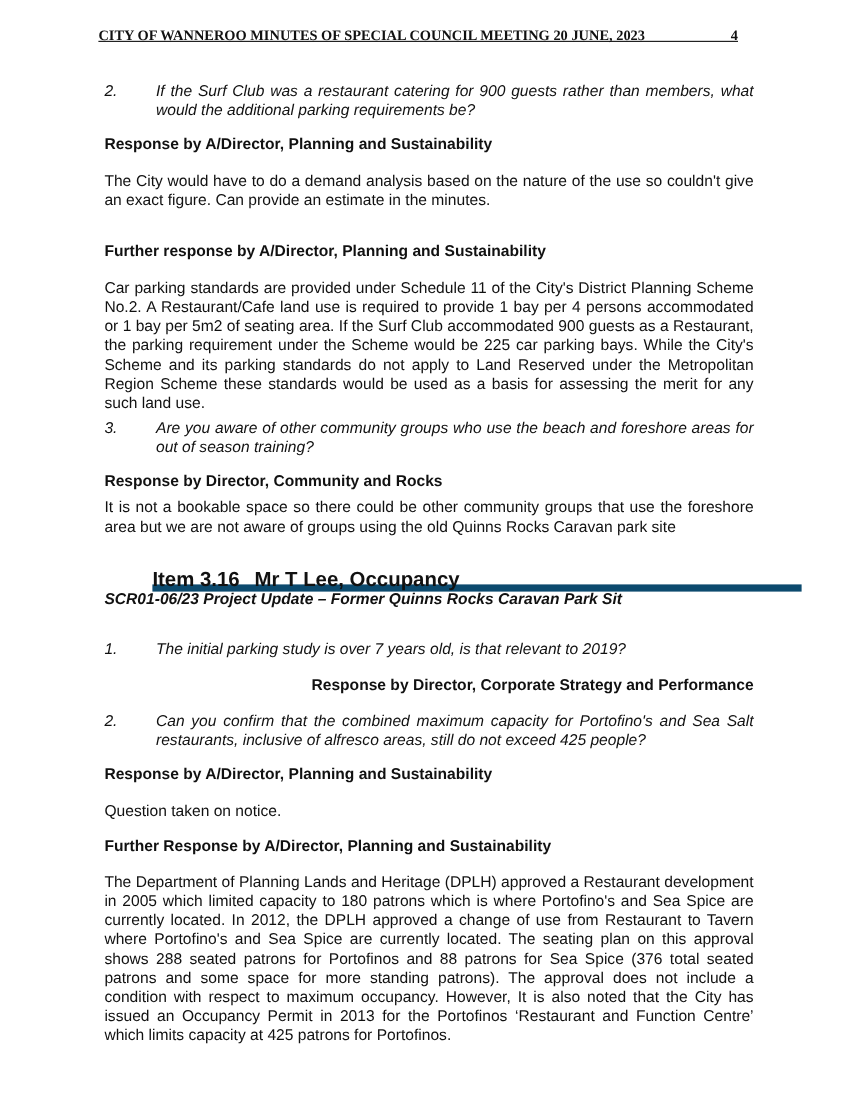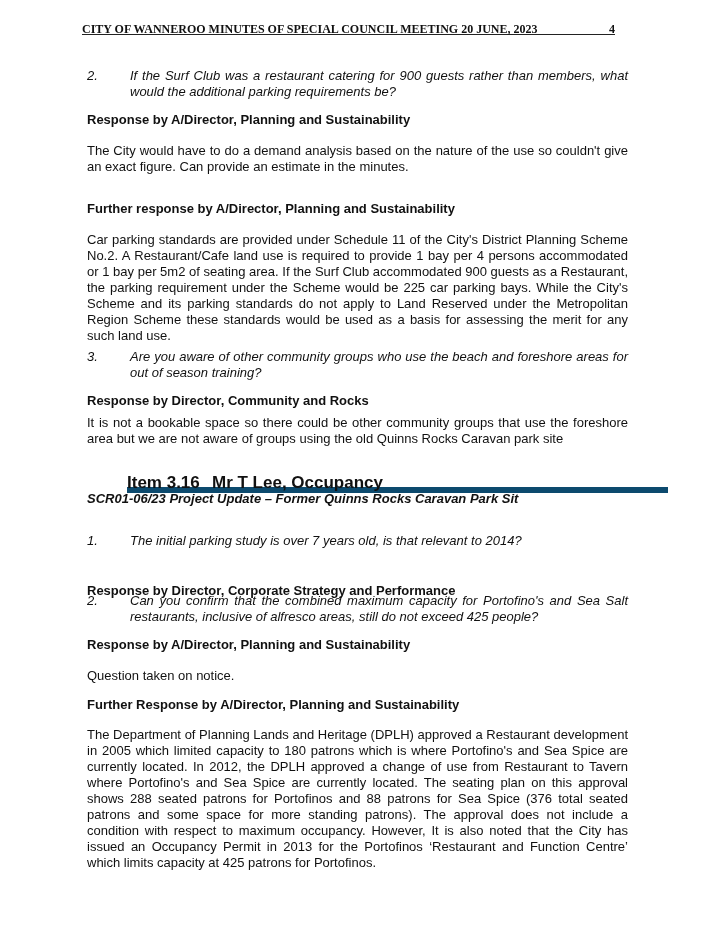--- a/index.html
+++ b/index.html
@@ -51,24 +51,24 @@
 
 <div class="item-head">
   <span class="num">Item 3.16</span>
   <span class="who">Mr T Lee, Occupancy</span>
 </div>
 
 <div class="blk bi" style="top:491px;">SCR01-06/23 Project Update – Former Quinns Rocks Caravan Park Sit</div>
 
 <div class="blk q wide" style="top:533px;">
   <span class="num">1.</span>
-  <span class="txt">The initial parking study is over 7 years old, is that relevant to 2014?</span>
+  <span class="txt">The initial parking study is over 7 years old, is that relevant to 2019?</span>
 </div>
 
-<div class="blk heading" style="top:583px;">Response by Director, Corporate Strategy and Performance</div>
+<div class="blk heading" style="top:563px;text-align:right;">Response by Director, Corporate Strategy and Performance</div>
 
 <div class="blk q wide" style="top:593px;">
   <span class="num">2.</span>
   <span class="txt">Can you confirm that the combined maximum capacity for Portofino's and Sea Salt restaurants, inclusive of alfresco areas, still do not exceed 425 people?</span>
 </div>
 
 <div class="blk heading" style="top:637px;">Response by A/Director, Planning and Sustainability</div>
 <div class="blk para" style="top:668px;">Question taken on notice.</div>
 
 <div class="blk heading" style="top:697px;">Further Response by A/Director, Planning and Sustainability</div>

